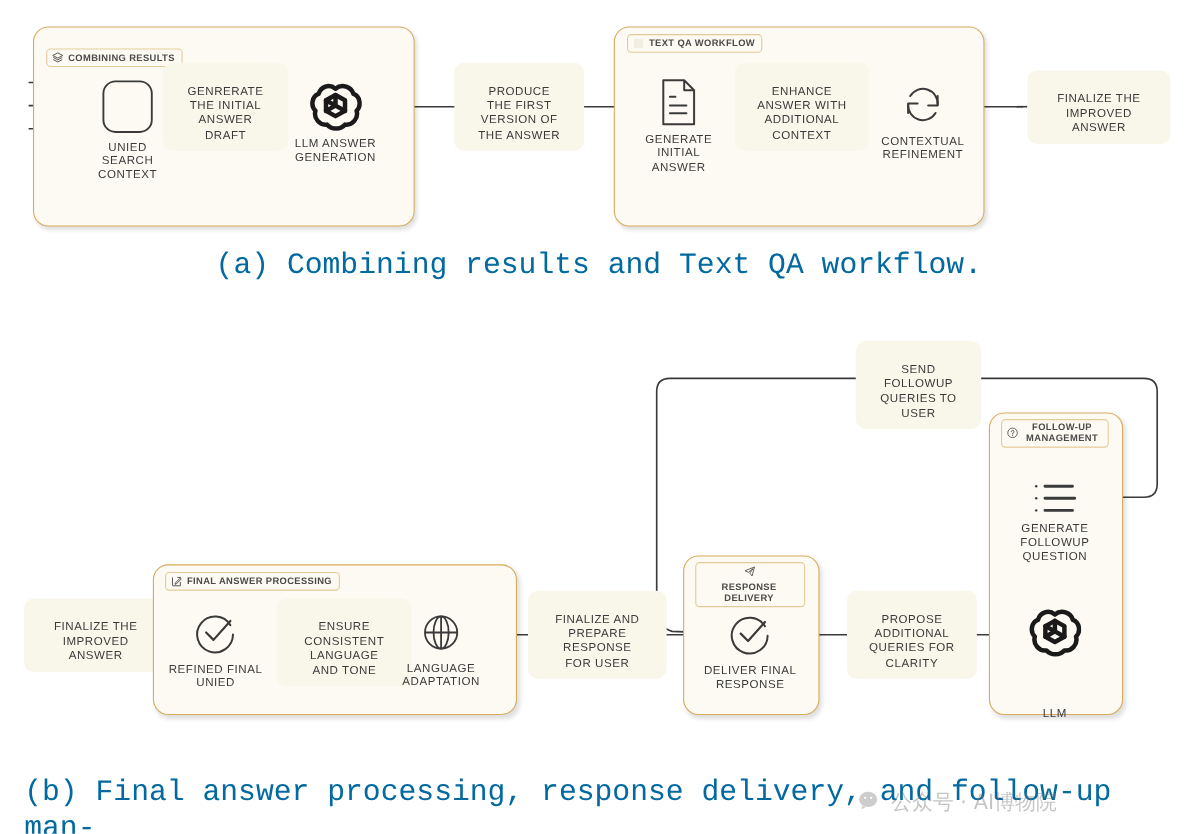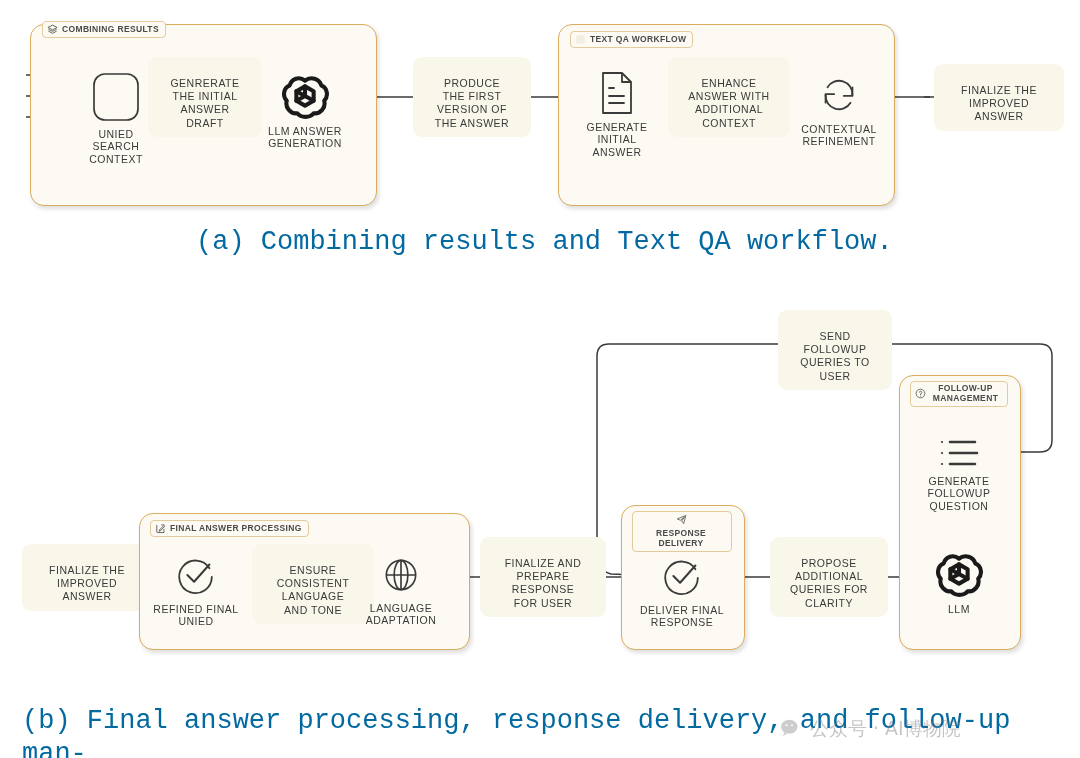--- a/index.html
+++ b/index.html
@@ -70,21 +70,21 @@
 
     <path d="M764,97 L820,97" stroke="#3a3a3a" stroke-width="1.5" fill="none" marker-end="url(#ah)"></path>
 
     <path d="M862,97 L930,97" stroke="#3a3a3a" stroke-width="1.5" fill="none"></path>
 
     <path d="M924,97 L934,97" stroke="#3a3a3a" stroke-width="1.5"></path>
     <path d="M1048,97 L1060,97" stroke="#3a3a3a" stroke-width="1.5"></path>
   </svg>
 
   <div class="group" style="left:30px;top:24px;width:345px;height:180px;"></div>
-  <div class="group-label" style="left:42px;top:21px;">
+  <div class="group-label" style="left:42px;top:44px;">
     <svg width="11" height="11" viewBox="0 0 16 16">
       <path d="M8 1.6 L14.6 5 L8 8.4 L1.4 5 Z" fill="none" stroke="#555" stroke-width="1.3" stroke-linejoin="round"></path>
       <path d="M2 7.6 L8 10.7 L14 7.6" fill="none" stroke="#555" stroke-width="1.3" stroke-linejoin="round"></path>
       <path d="M2 10.4 L8 13.5 L14 10.4" fill="none" stroke="#555" stroke-width="1.3" stroke-linejoin="round"></path>
     </svg>
     <span>COMBINING RESULTS</span>
   </div>
 
   <div class="node" style="left:68px;top:71px;width:96px;">
     <div class="glyph">
@@ -301,21 +301,21 @@
         <circle cx="7" cy="17" r="1.1" fill="#3a3a3a"></circle>
         <circle cx="7" cy="28" r="1.1" fill="#3a3a3a"></circle>
         <path d="M15 6 H40 M15 17 H42 M15 28 H40" stroke="#3a3a3a" stroke-width="2.6" stroke-linecap="round"></path>
       </svg>
     </div>
     <div class="cap">GENERATE
 FOLLOWUP
 QUESTION</div>
   </div>
 
-  <div class="node" style="left:928px;top:550px;width:62px;">
+  <div class="node" style="left:928px;top:550px;width:62px;gap:40px;">
     <div class="glyph">
       <svg width="48" height="48" viewBox="0 0 100 100">
         <g fill="none" stroke="#1a1a1a" stroke-width="8.5" stroke-linejoin="round" stroke-linecap="round">
           <path d="M50 18 C62 8 80 14 84 28 C96 32 100 50 90 60 C94 74 82 88 68 86
                    C60 96 42 96 34 86 C20 88 8 74 12 60 C2 50 6 32 18 28 C22 14 38 8 50 18 Z"></path>
           <path d="M50 30 L68 40 L68 60 L50 70 L32 60 L32 40 Z"></path>
           <path d="M50 30 L50 50 L68 60 M32 40 L50 50 L32 60"></path>
         </g>
       </svg>
     </div>

